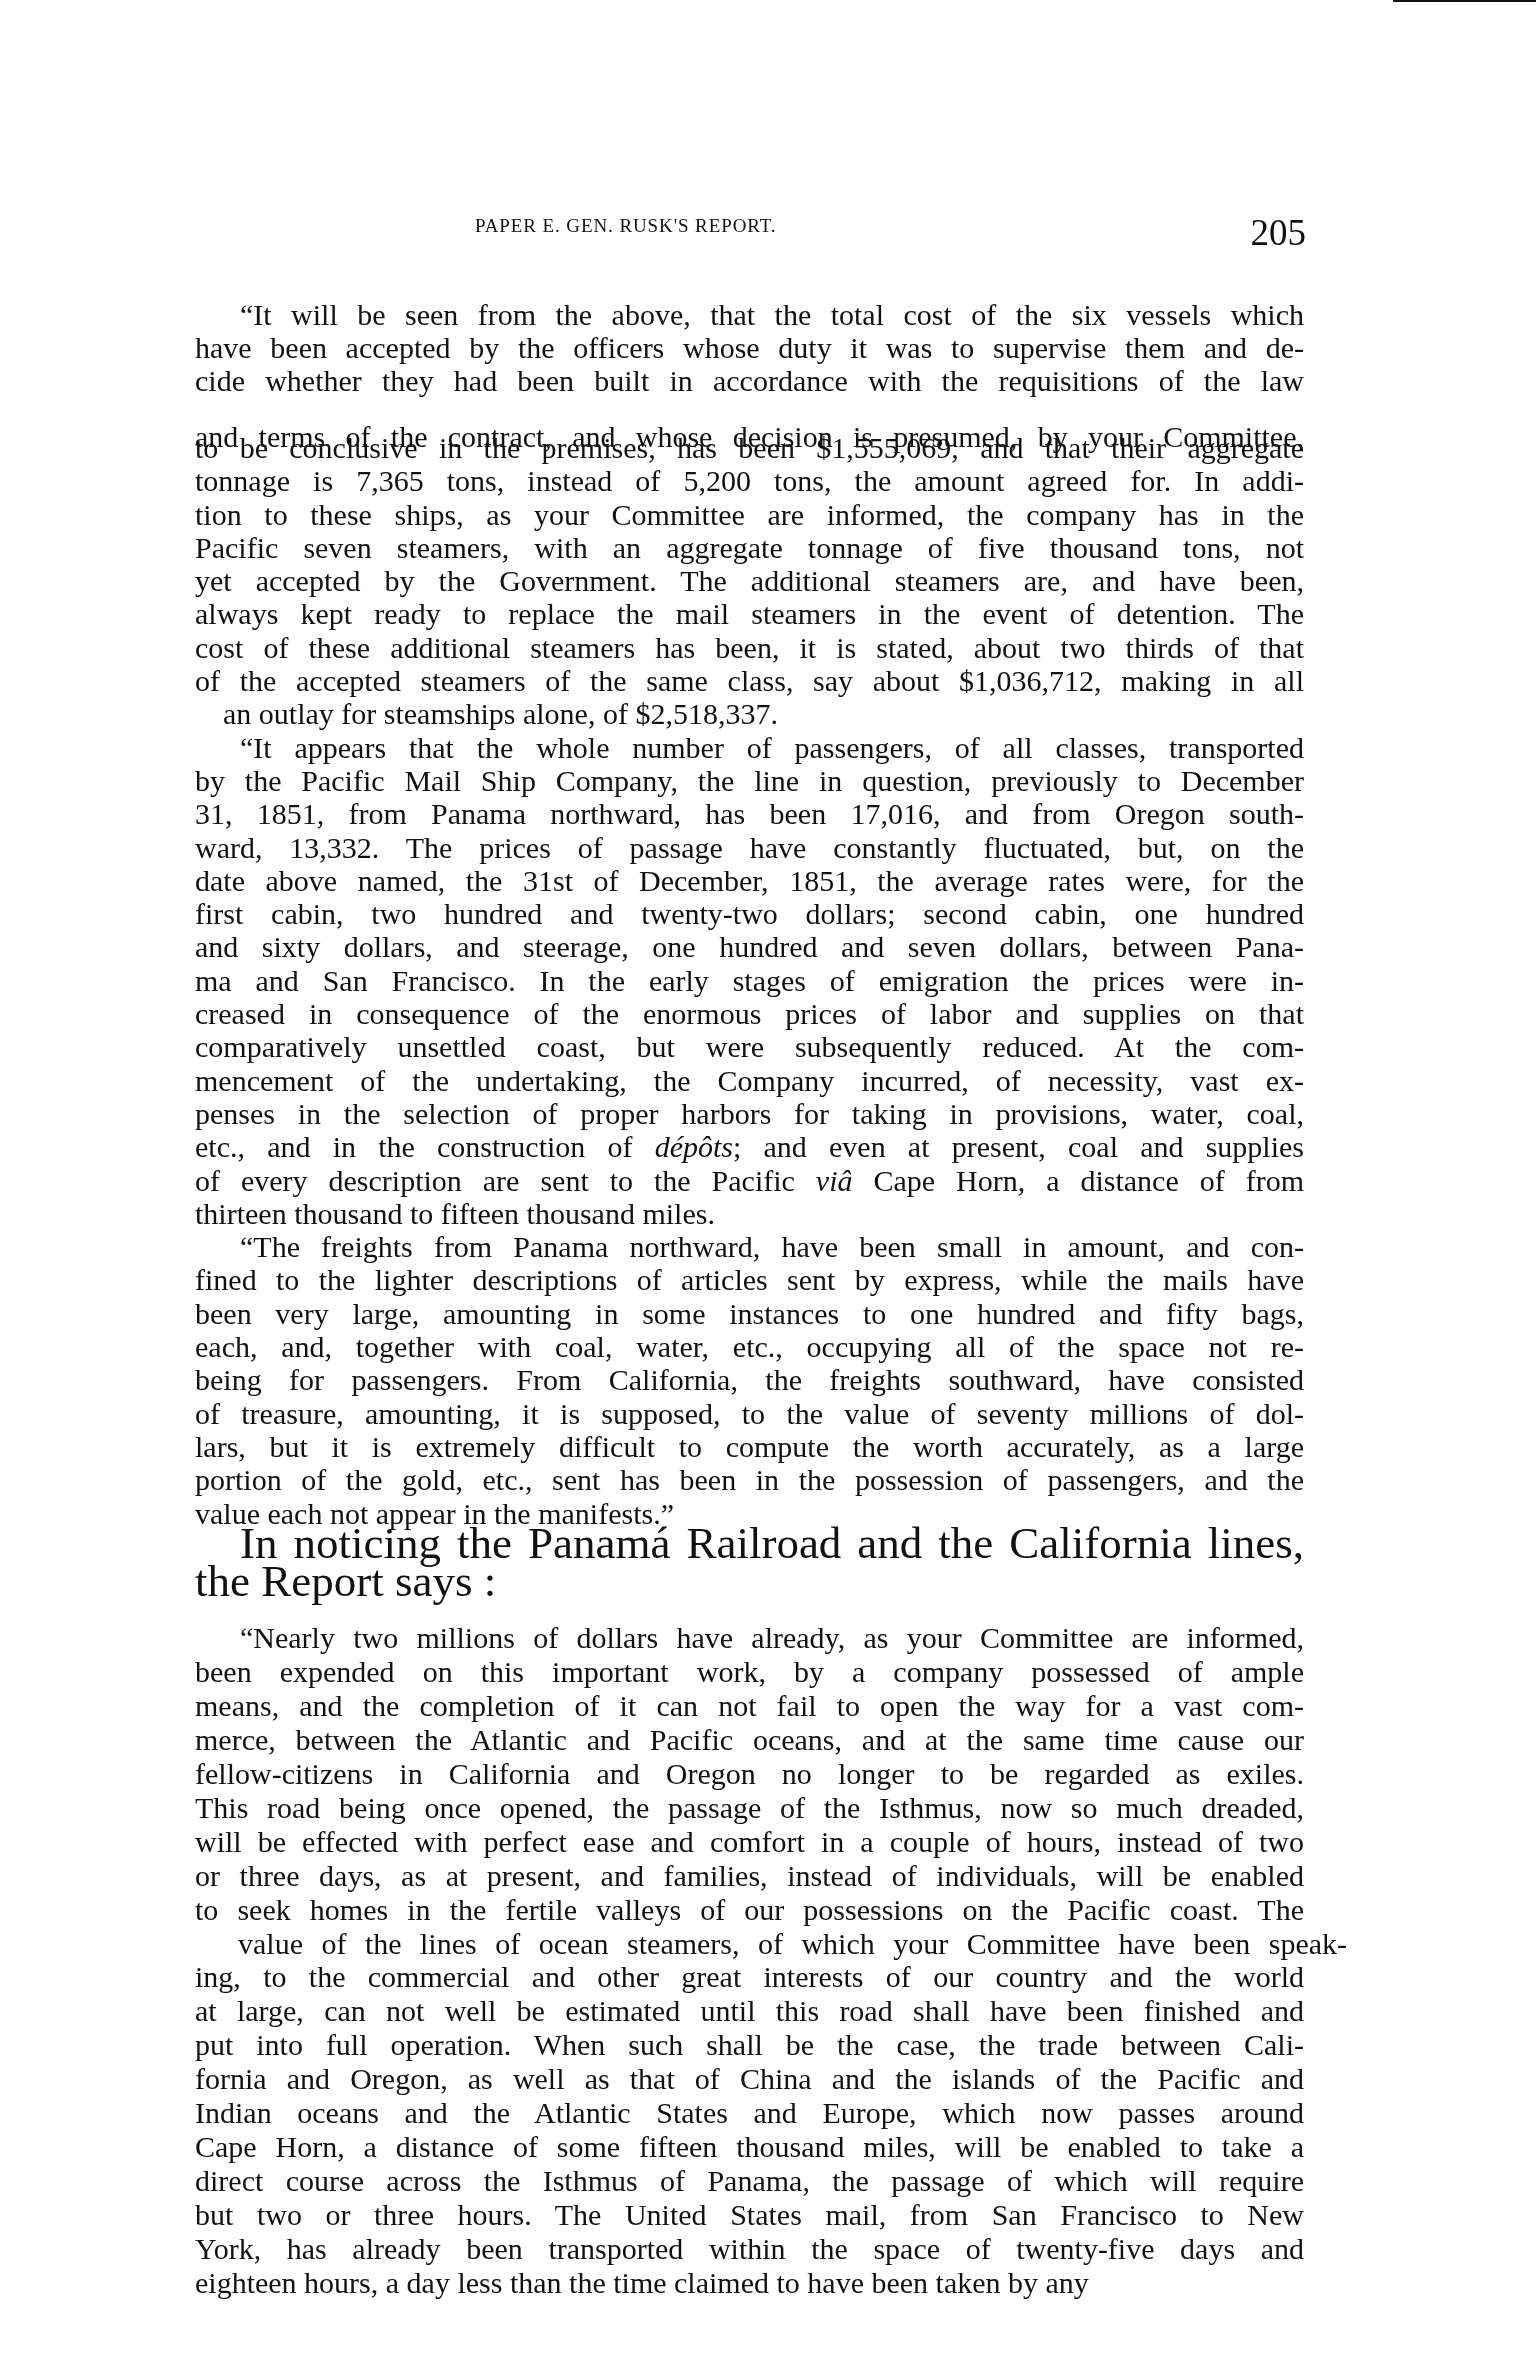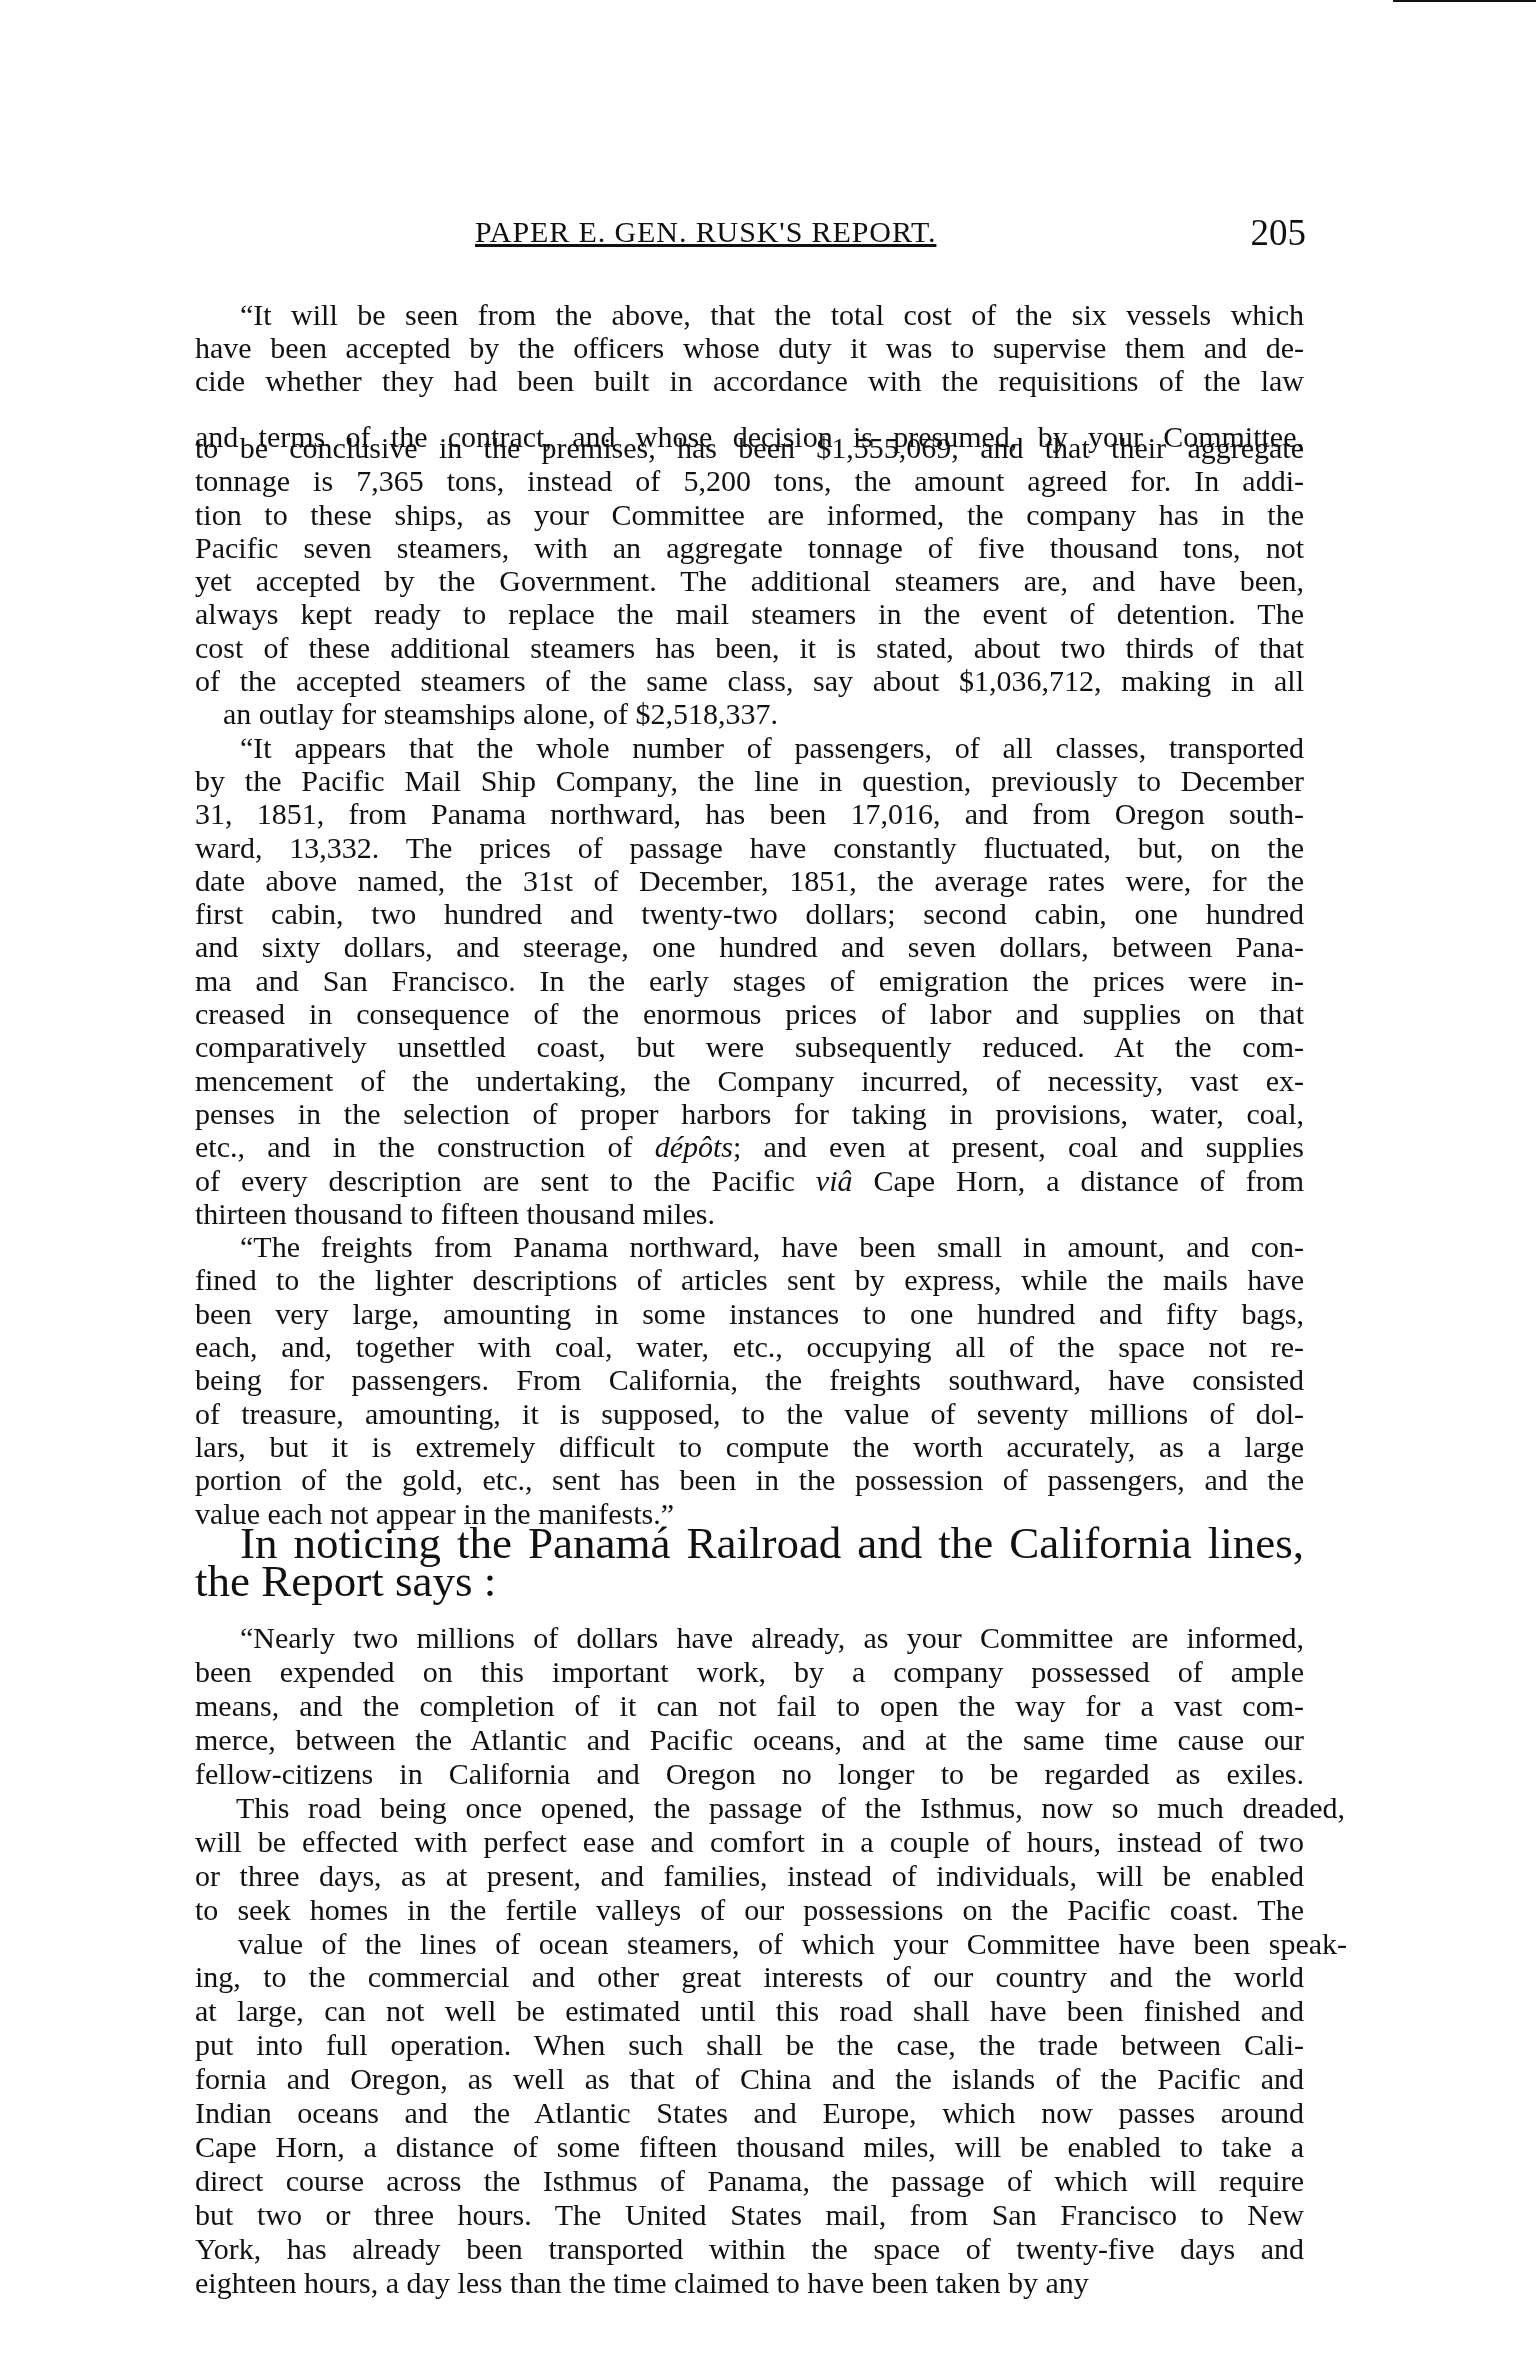--- a/index.html
+++ b/index.html
@@ -1,21 +1,21 @@
 <!DOCTYPE html>
 <html style="font-size:15px"><head>
 <meta charset="utf-8">
 <style>
   html, body { margin: 0; padding: 0; background: #ffffff; }
   body { width: 1536px; height: 2371px; position: relative; overflow: hidden;
          font-family: "Liberation Serif", "DejaVu Serif", serif; color: #111111; }
   .corner-rule { position: absolute; top: 0; left: 1393px; width: 143px; height: 1.9px; background: #111; }
   .page-header { position: absolute; top: 211px; left: 195px; width: 1111px; height: 41px; }
-  .running-head { position: absolute; left: 280px; top: 3.7px; font-size: 30px; letter-spacing: 0.9px;
-                  font-variant: small-caps; text-transform: uppercase; white-space: nowrap; text-decoration: underline; }
+  .running-head { position: absolute; left: 280px; top: 3.7px; font-size: 19px; letter-spacing: 0.9px;
+                  font-variant: small-caps; text-transform: uppercase; white-space: nowrap; }
   .page-number { position: absolute; right: 0; top: 0; font-size: 37px; font-weight: normal; }
   .column { position: absolute; left: 195px; width: 1109px; }
   .line { position: absolute; left: 0; width: 100%; height: 33px; font-size: 30px; line-height: 33px;
           white-space: nowrap; text-align: justify; text-align-last: justify; }
   .line.last { text-align-last: left; }
   .line.indent { padding-left: 45px; box-sizing: border-box; }
   .heading-line { position: absolute; left: 0; width: 100%; font-size: 45px; line-height: 46px; height: 46px;
                   white-space: nowrap; text-align: justify; text-align-last: justify; }
   .heading-line.indent { padding-left: 45px; box-sizing: border-box; margin-top: 8px; }
   .heading-line.last { text-align-last: left; }
@@ -73,21 +73,21 @@
 <div class="column" id="colh">
     <div class="heading-line indent" style="top: 1512px;">In noticing the Panamá Railroad and the California lines,</div>
     <div class="heading-line last" style="top: 1558px;">the Report says :</div>
   </div>
 <div class="column" id="col2">
     <div class="line indent" style="top: 1621px;">“Nearly two millions of dollars have already, as your Committee are informed,</div>
     <div class="line" style="top: 1655px;">been expended on this important work, by a company possessed of ample</div>
     <div class="line" style="top: 1689px;">means, and the completion of it can not fail to open the way for a vast com-</div>
     <div class="line" style="top: 1723px;">merce, between the Atlantic and Pacific oceans, and at the same time cause our</div>
     <div class="line" style="top: 1757px;">fellow-citizens in California and Oregon no longer to be regarded as exiles.</div>
-    <div class="line" style="top: 1791px; margin-left: 41px;">This road being once opened, the passage of the Isthmus, now so much dreaded,</div>
+    <div class="line" style="top: 1791px;">This road being once opened, the passage of the Isthmus, now so much dreaded,</div>
     <div class="line" style="top: 1825px;">will be effected with perfect ease and comfort in a couple of hours, instead of two</div>
     <div class="line" style="top: 1859px;">or three days, as at present, and families, instead of individuals, will be enabled</div>
     <div class="line" style="top: 1893px;">to seek homes in the fertile valleys of our possessions on the Pacific coast. The</div>
     <div class="line" style="top: 1927px; margin-left: 43px;">value of the lines of ocean steamers, of which your Committee have been speak-</div>
     <div class="line" style="top: 1960px;">ing, to the commercial and other great interests of our country and the world</div>
     <div class="line" style="top: 1994px;">at large, can not well be estimated until this road shall have been finished and</div>
     <div class="line" style="top: 2028px;">put into full operation. When such shall be the case, the trade between Cali-</div>
     <div class="line" style="top: 2062px;">fornia and Oregon, as well as that of China and the islands of the Pacific and</div>
     <div class="line" style="top: 2096px;">Indian oceans and the Atlantic States and Europe, which now passes around</div>
     <div class="line" style="top: 2130px;">Cape Horn, a distance of some fifteen thousand miles, will be enabled to take a</div>

